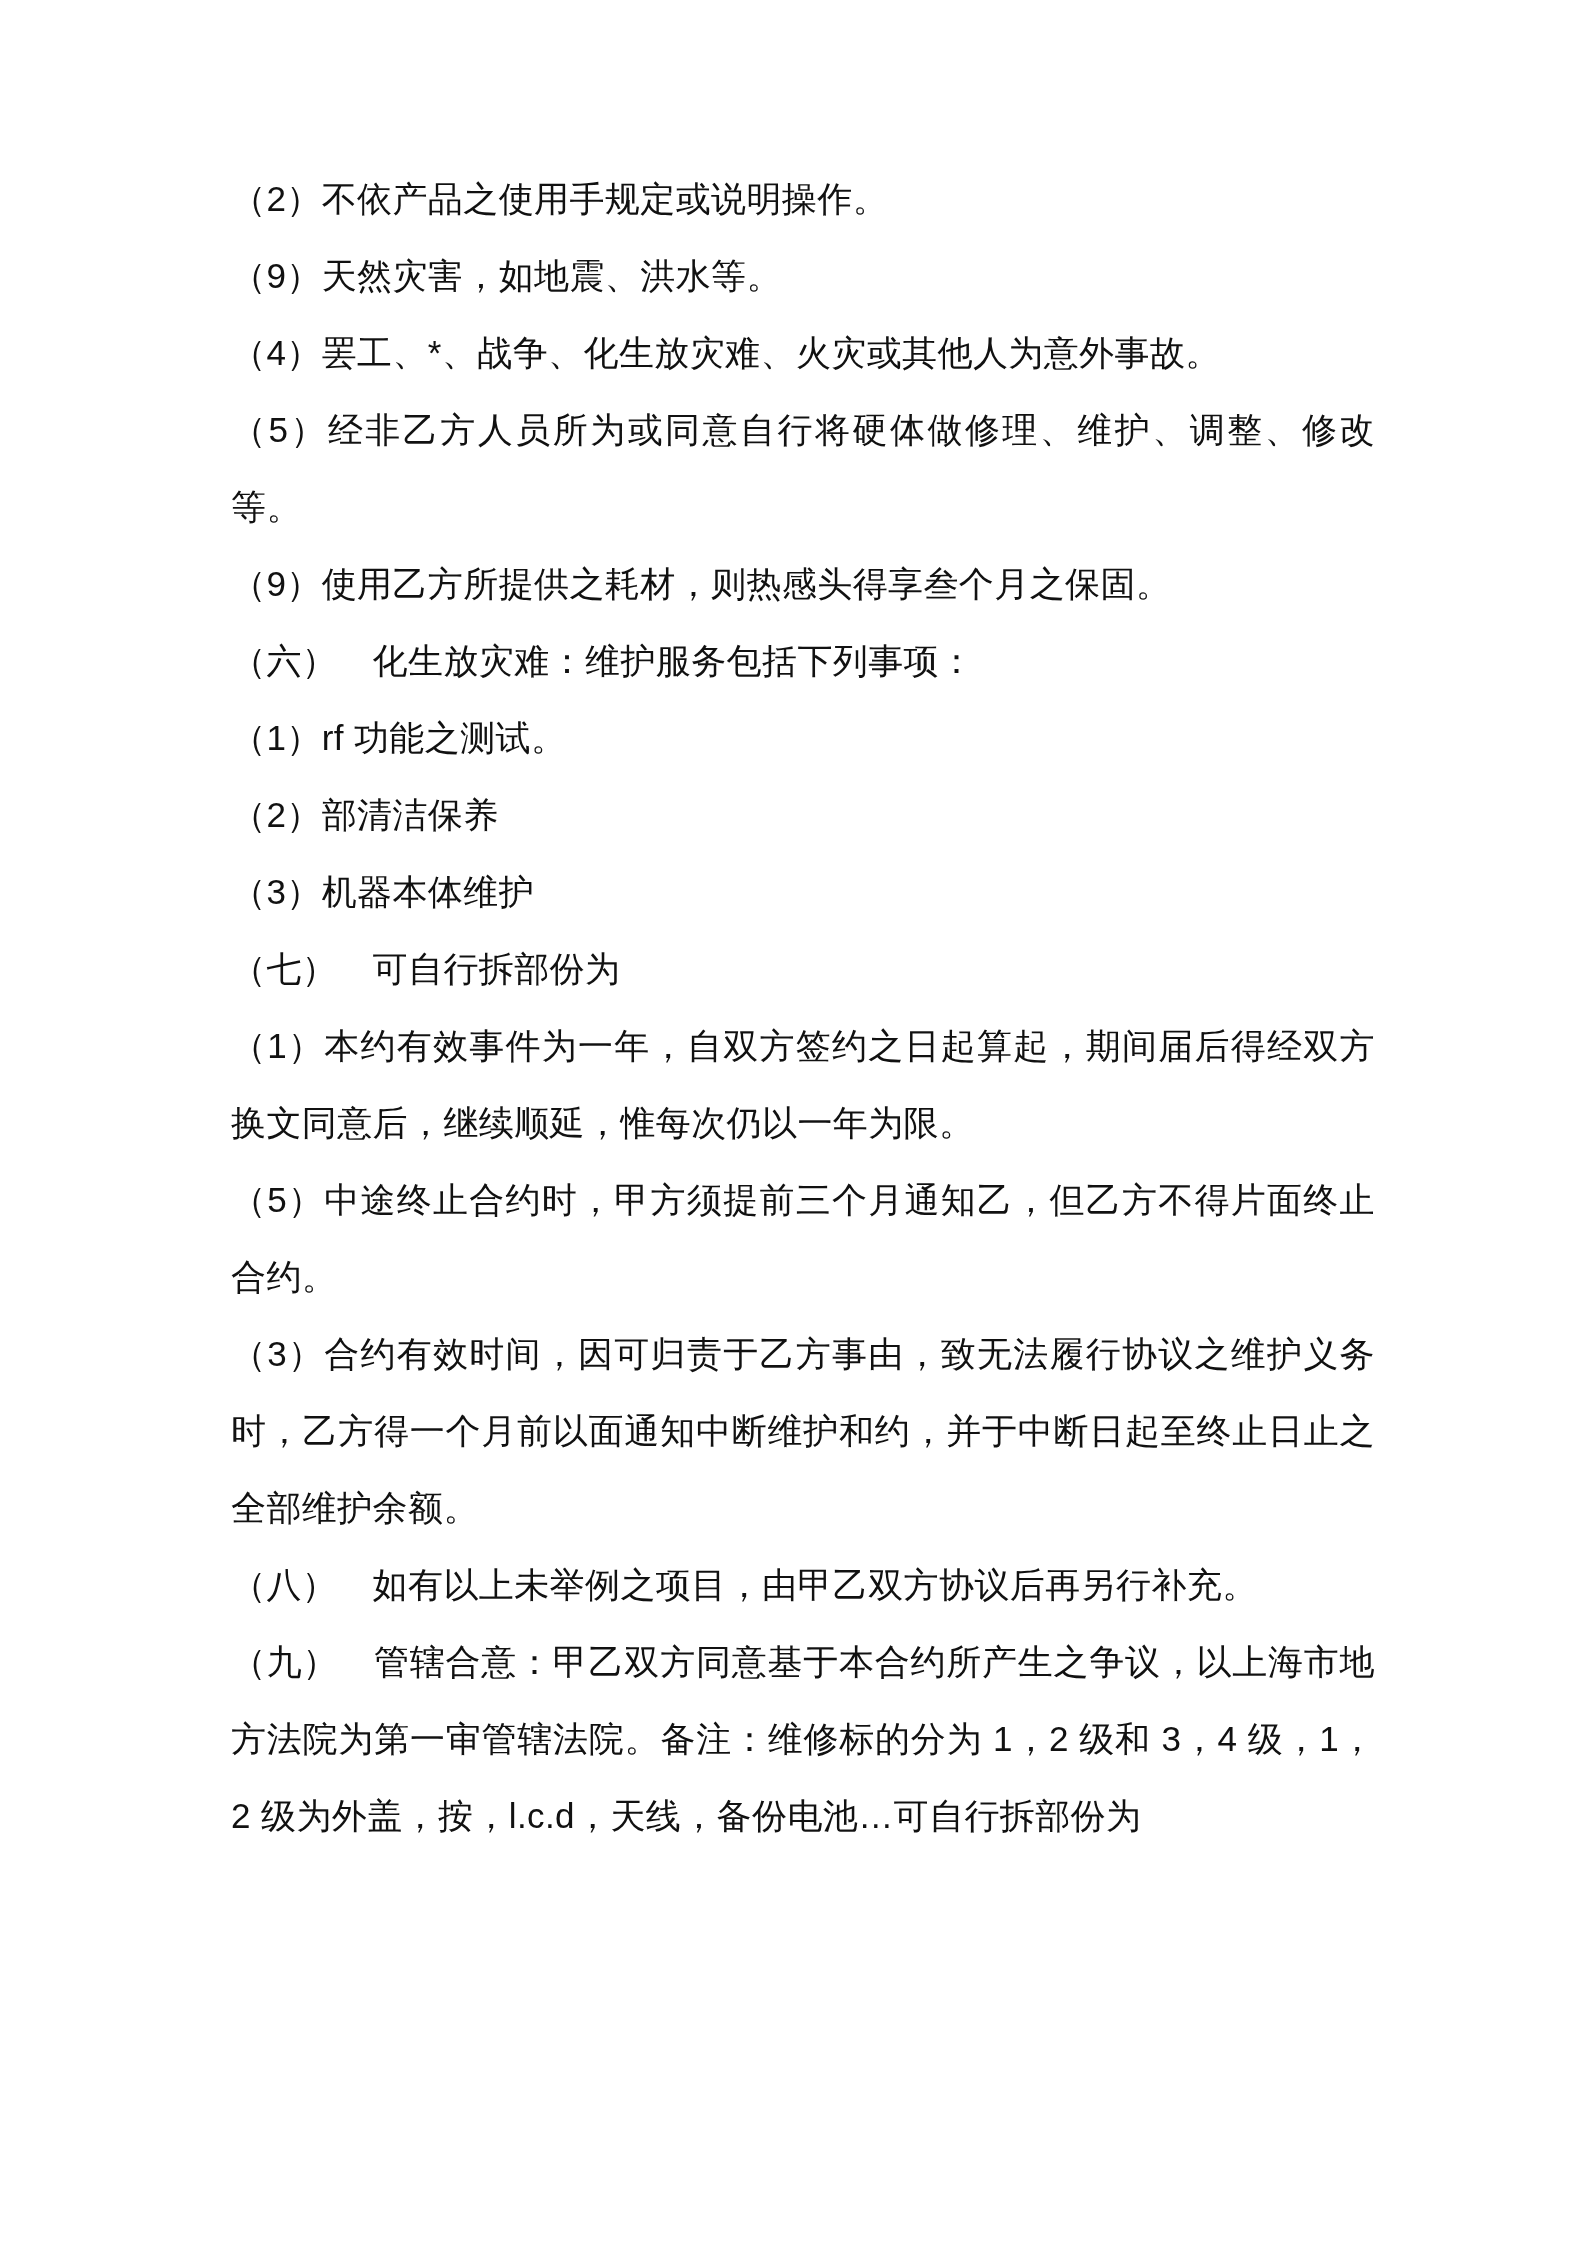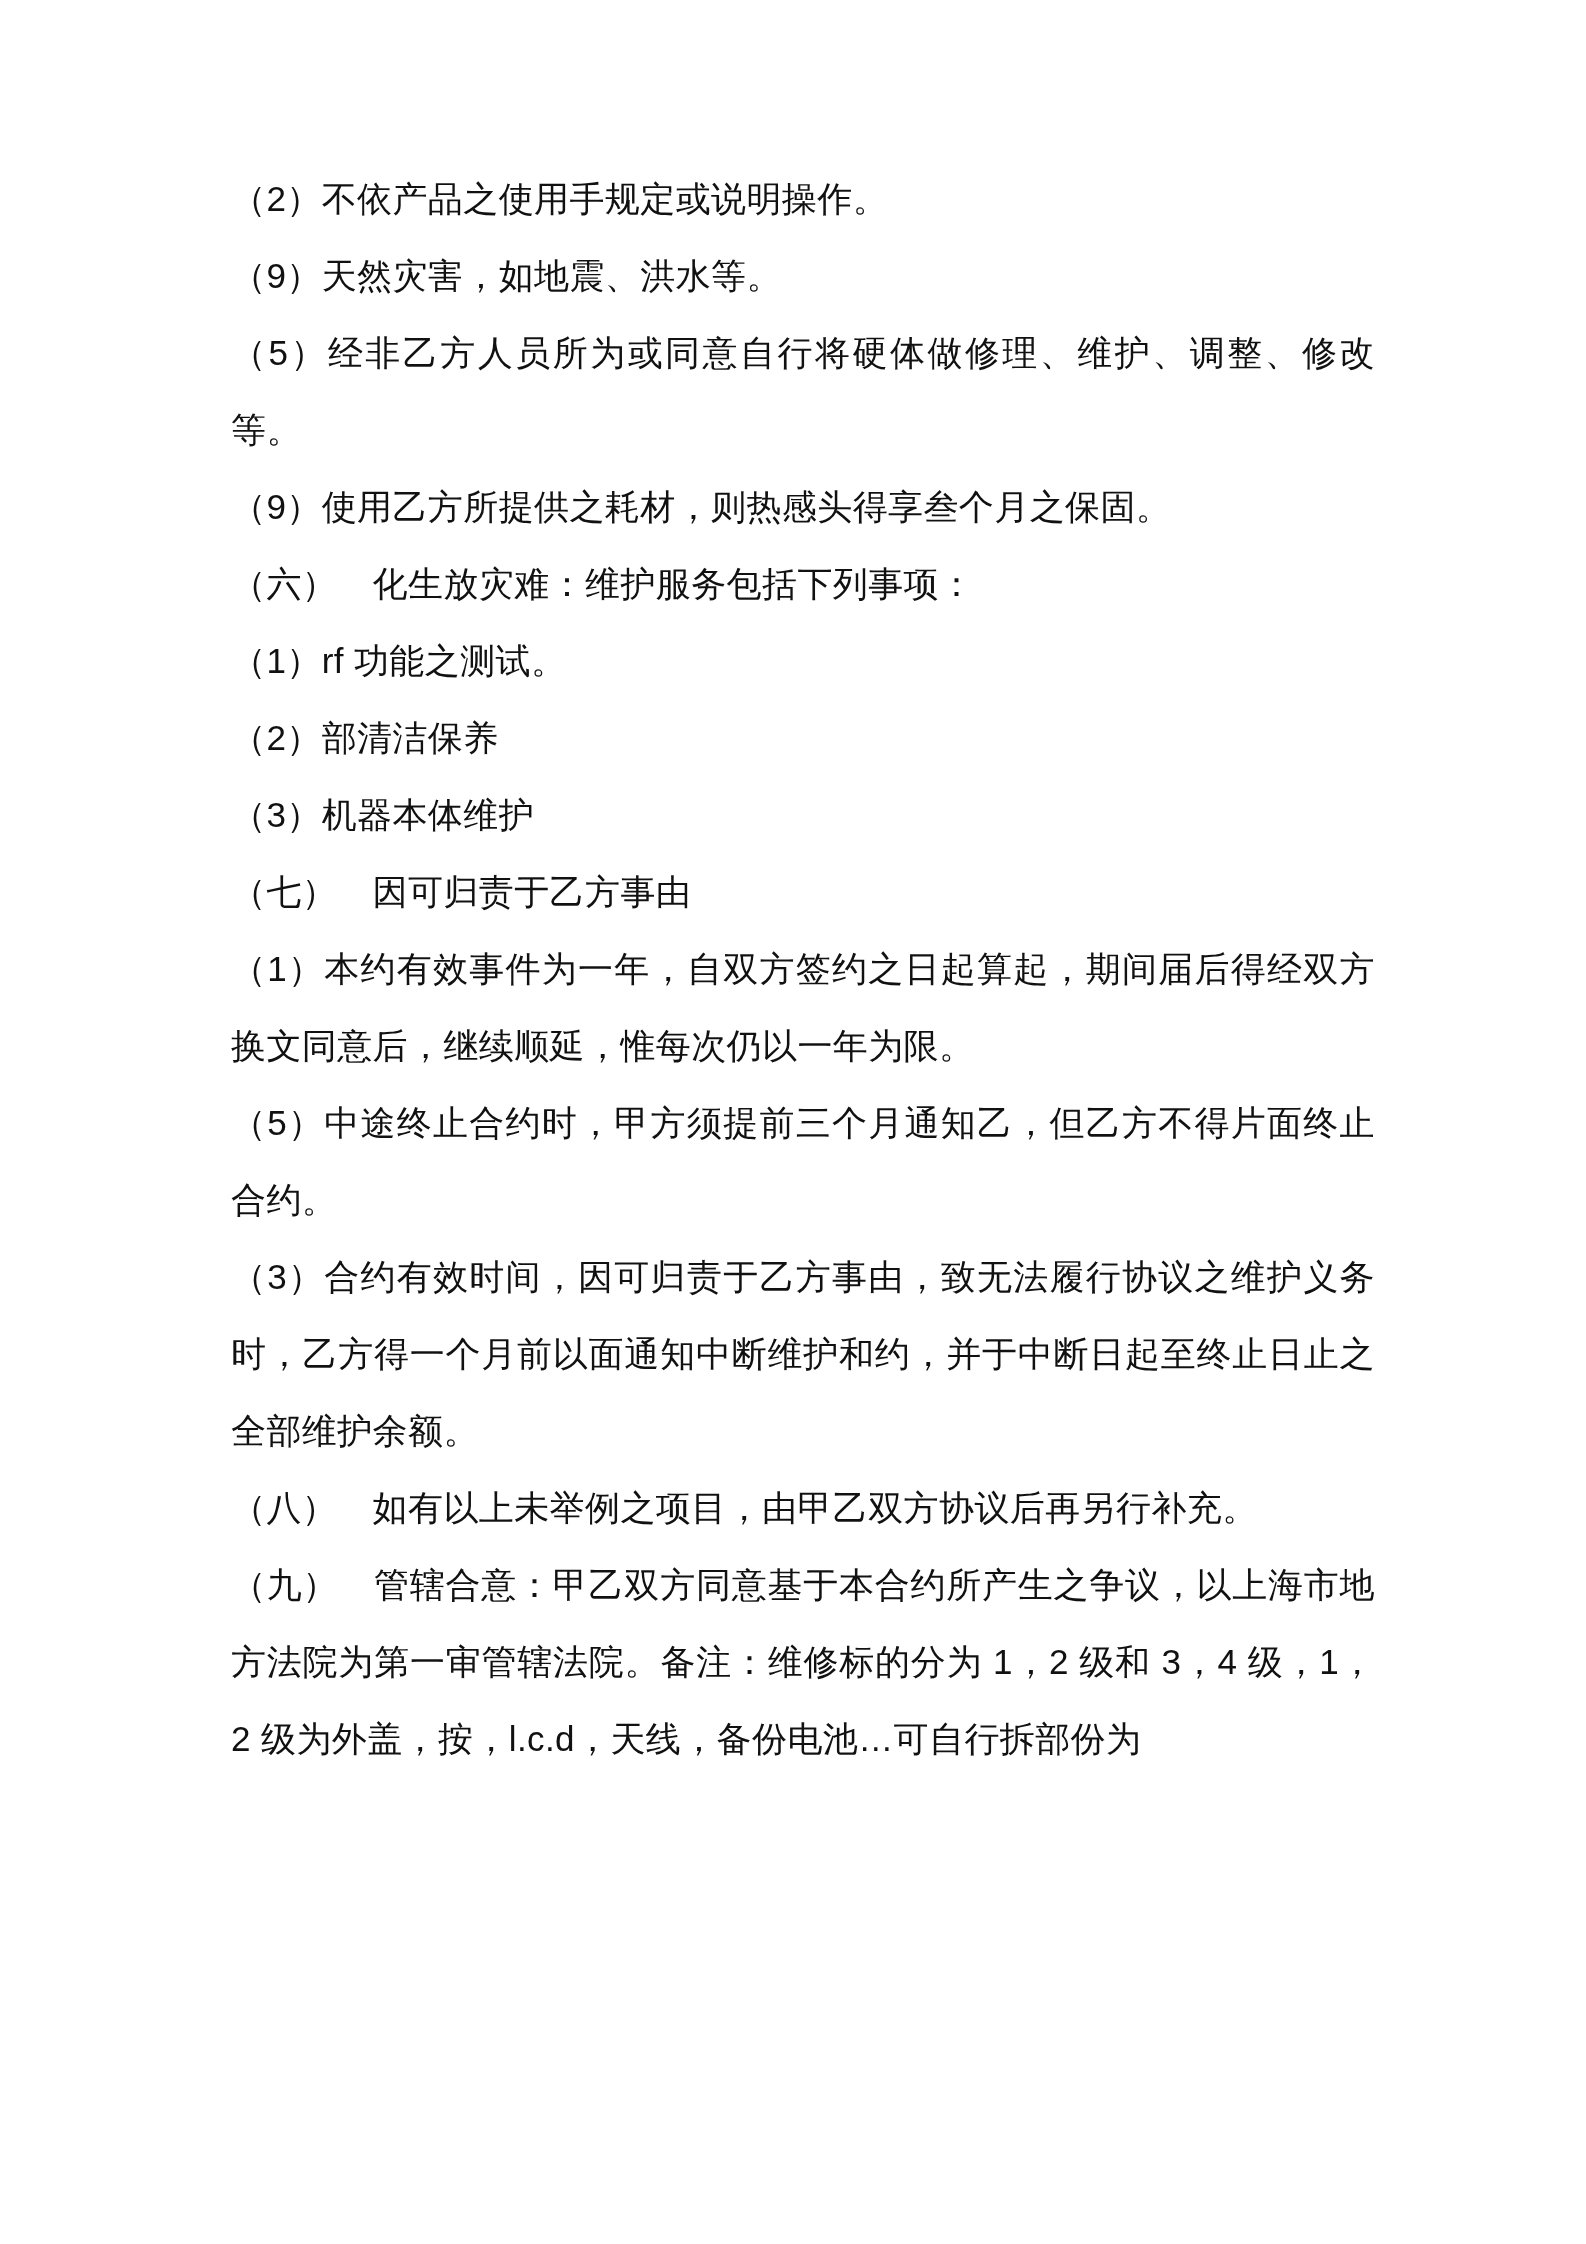--- a/index.html
+++ b/index.html
@@ -41,26 +41,27 @@
     padding-left: 0;
   }
 </style>
 </head>
 <body>
 
 <div class="page">
   <div class="doc-body">
     <p class="para indent">（2）不依产品之使用手规定或说明操作。</p>
     <p class="para indent">（9）天然灾害，如地震、洪水等。</p>
+    <p class="para indent">（4）罢工、*、战争、化生放灾难、火灾或其他人为意外事故。</p>
     <p class="para indent">（5）经非乙方人员所为或同意自行将硬体做修理、维护、调整、修改等。</p>
     <p class="para indent">（9）使用乙方所提供之耗材，则热感头得享叁个月之保固。</p>
     <p class="para indent">（六）　化生放灾难：维护服务包括下列事项：</p>
     <p class="para indent">（1）rf 功能之测试。</p>
     <p class="para indent">（2）部清洁保养</p>
     <p class="para indent">（3）机器本体维护</p>
-    <p class="para indent">（七）　因可归责于乙方事由</p>
+    <p class="para indent">（七）　可自行拆部份为</p>
     <p class="para indent">（1）本约有效事件为一年，自双方签约之日起算起，期间届后得经双方换文同意后，继续顺延，惟每次仍以一年为限。</p>
     <p class="para indent">（5）中途终止合约时，甲方须提前三个月通知乙，但乙方不得片面终止合约。</p>
     <p class="para indent">（3）合约有效时间，因可归责于乙方事由，致无法履行协议之维护义务时，乙方得一个月前以面通知中断维护和约，并于中断日起至终止日止之全部维护余额。</p>
     <p class="para indent">（八）　如有以上未举例之项目，由甲乙双方协议后再另行补充。</p>
     <p class="para indent">（九）　管辖合意：甲乙双方同意基于本合约所产生之争议，以上海市地方法院为第一审管辖法院。备注：维修标的分为 1，2 级和 3，4 级，1，2 级为外盖，按，l.c.d，天线，备份电池…可自行拆部份为</p>
   </div>
 </div>
 
 </body></html>

